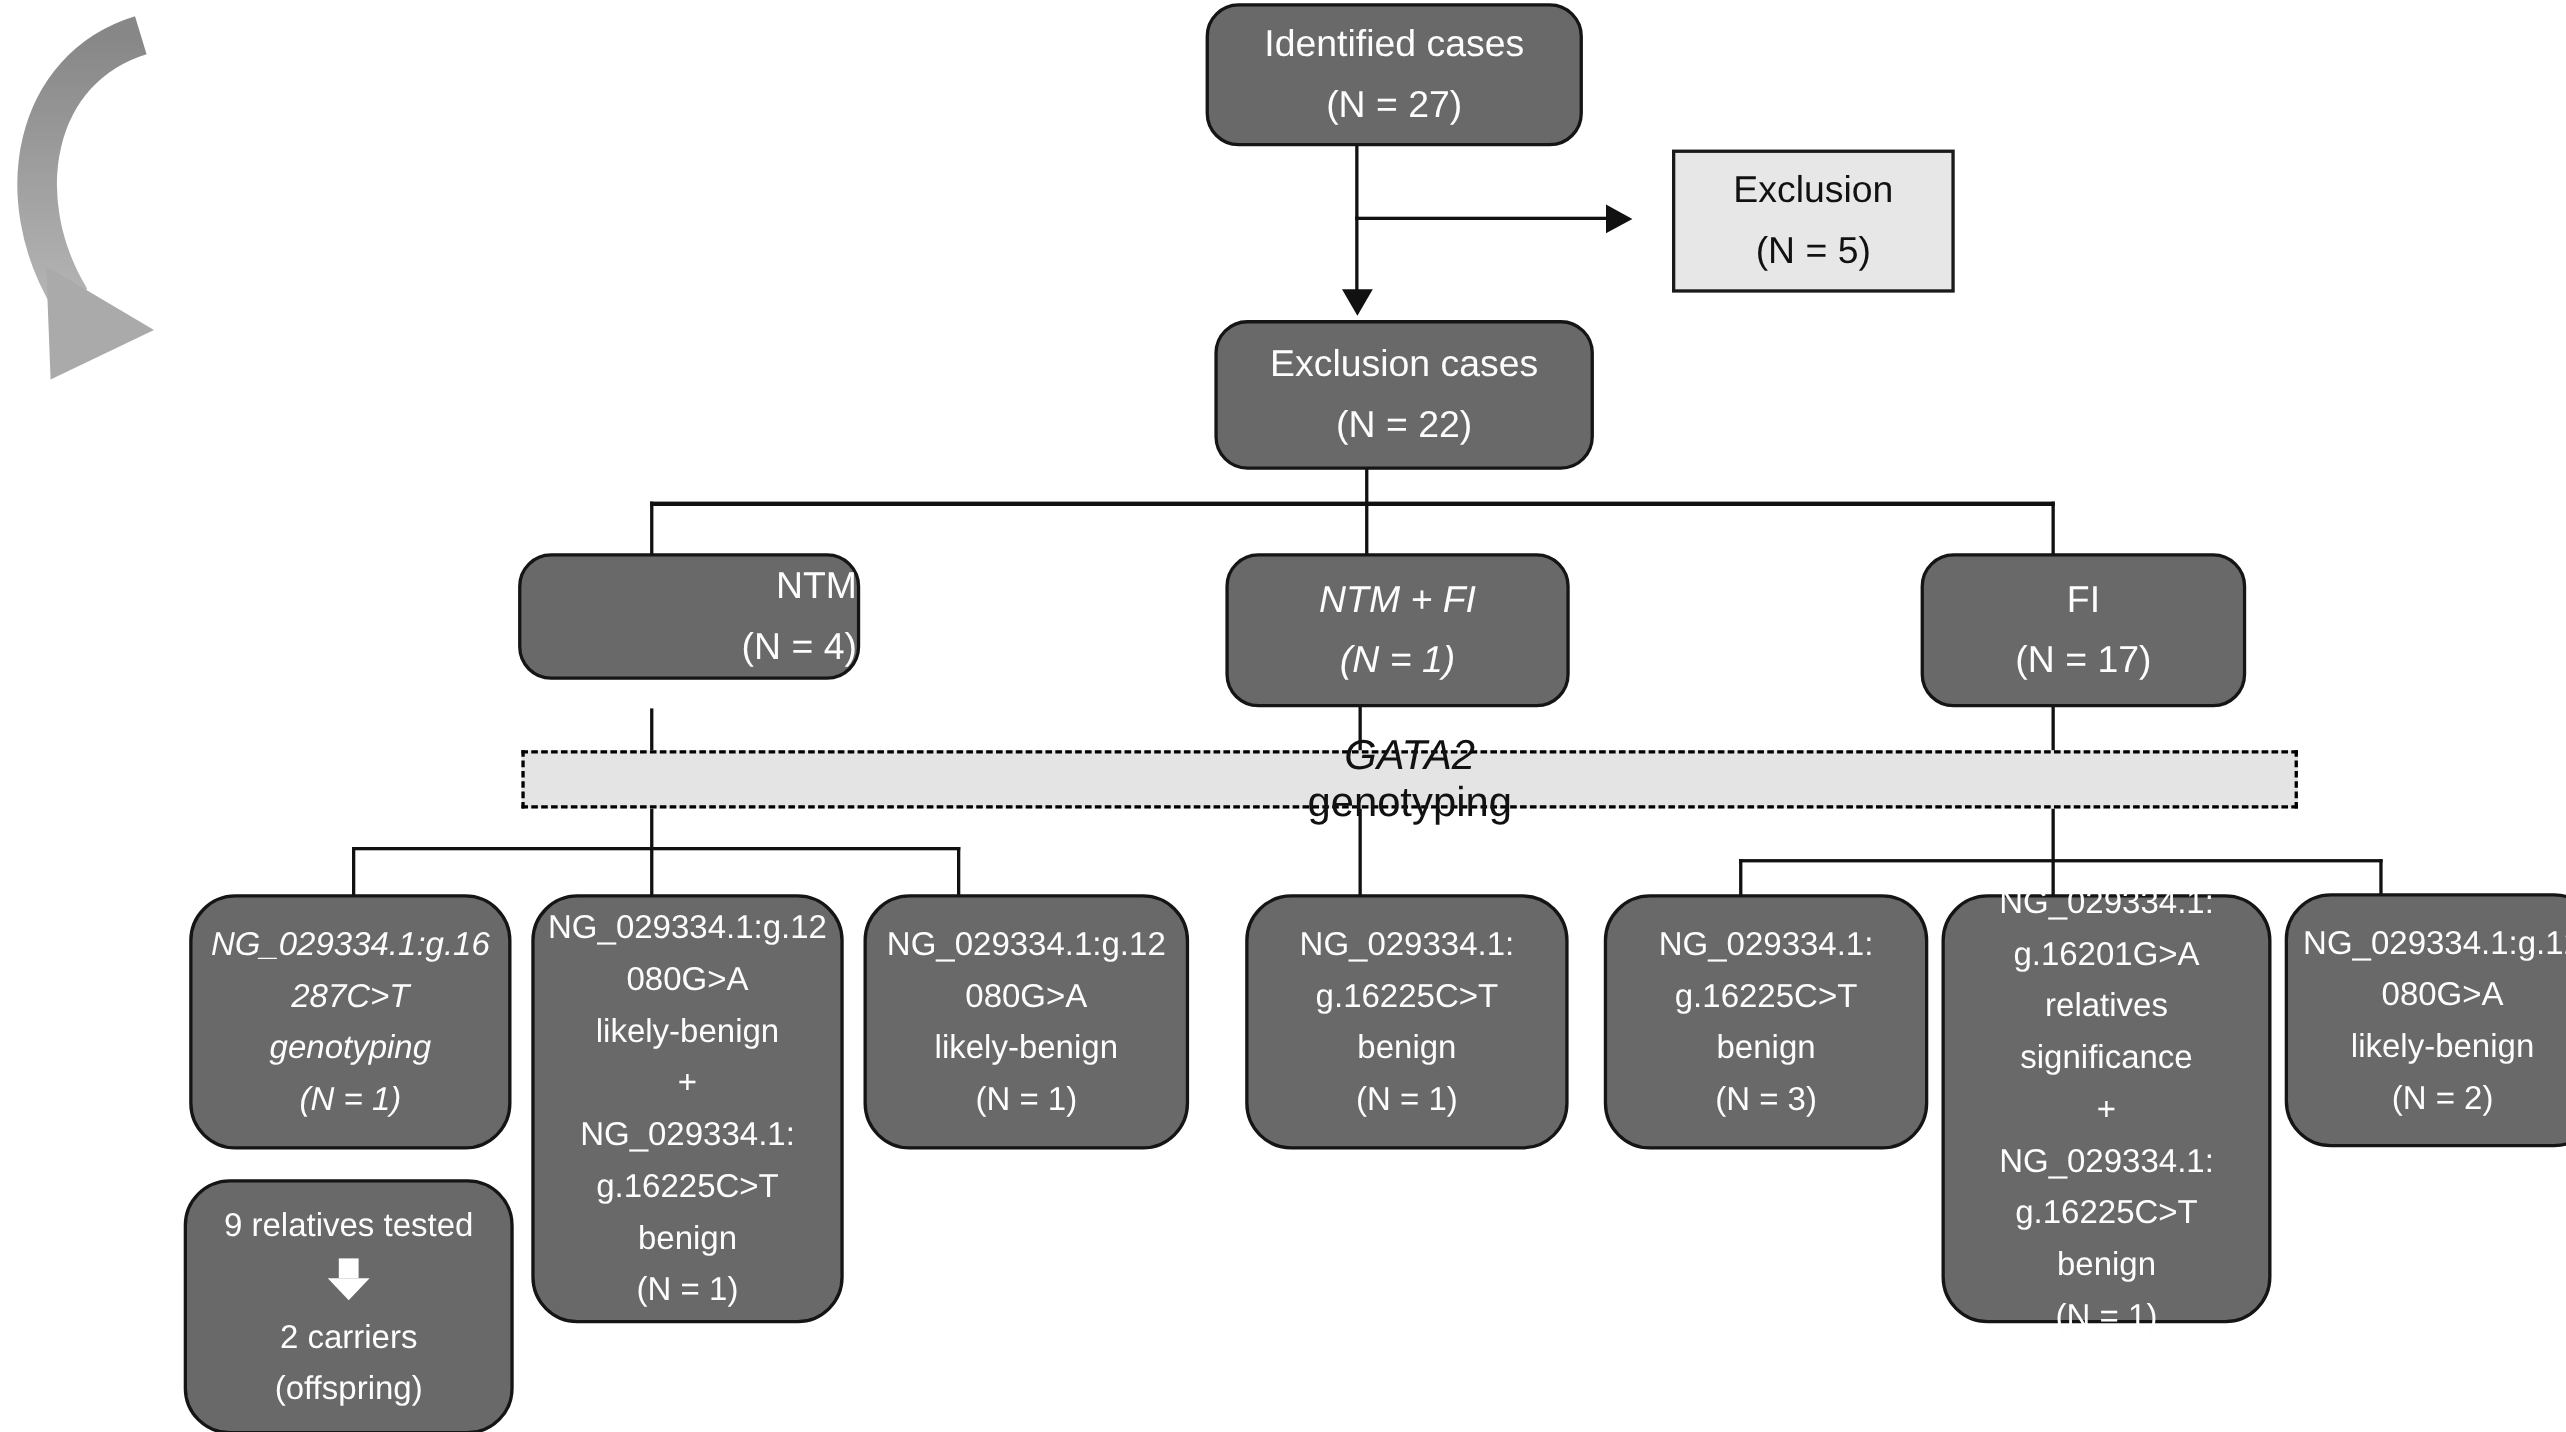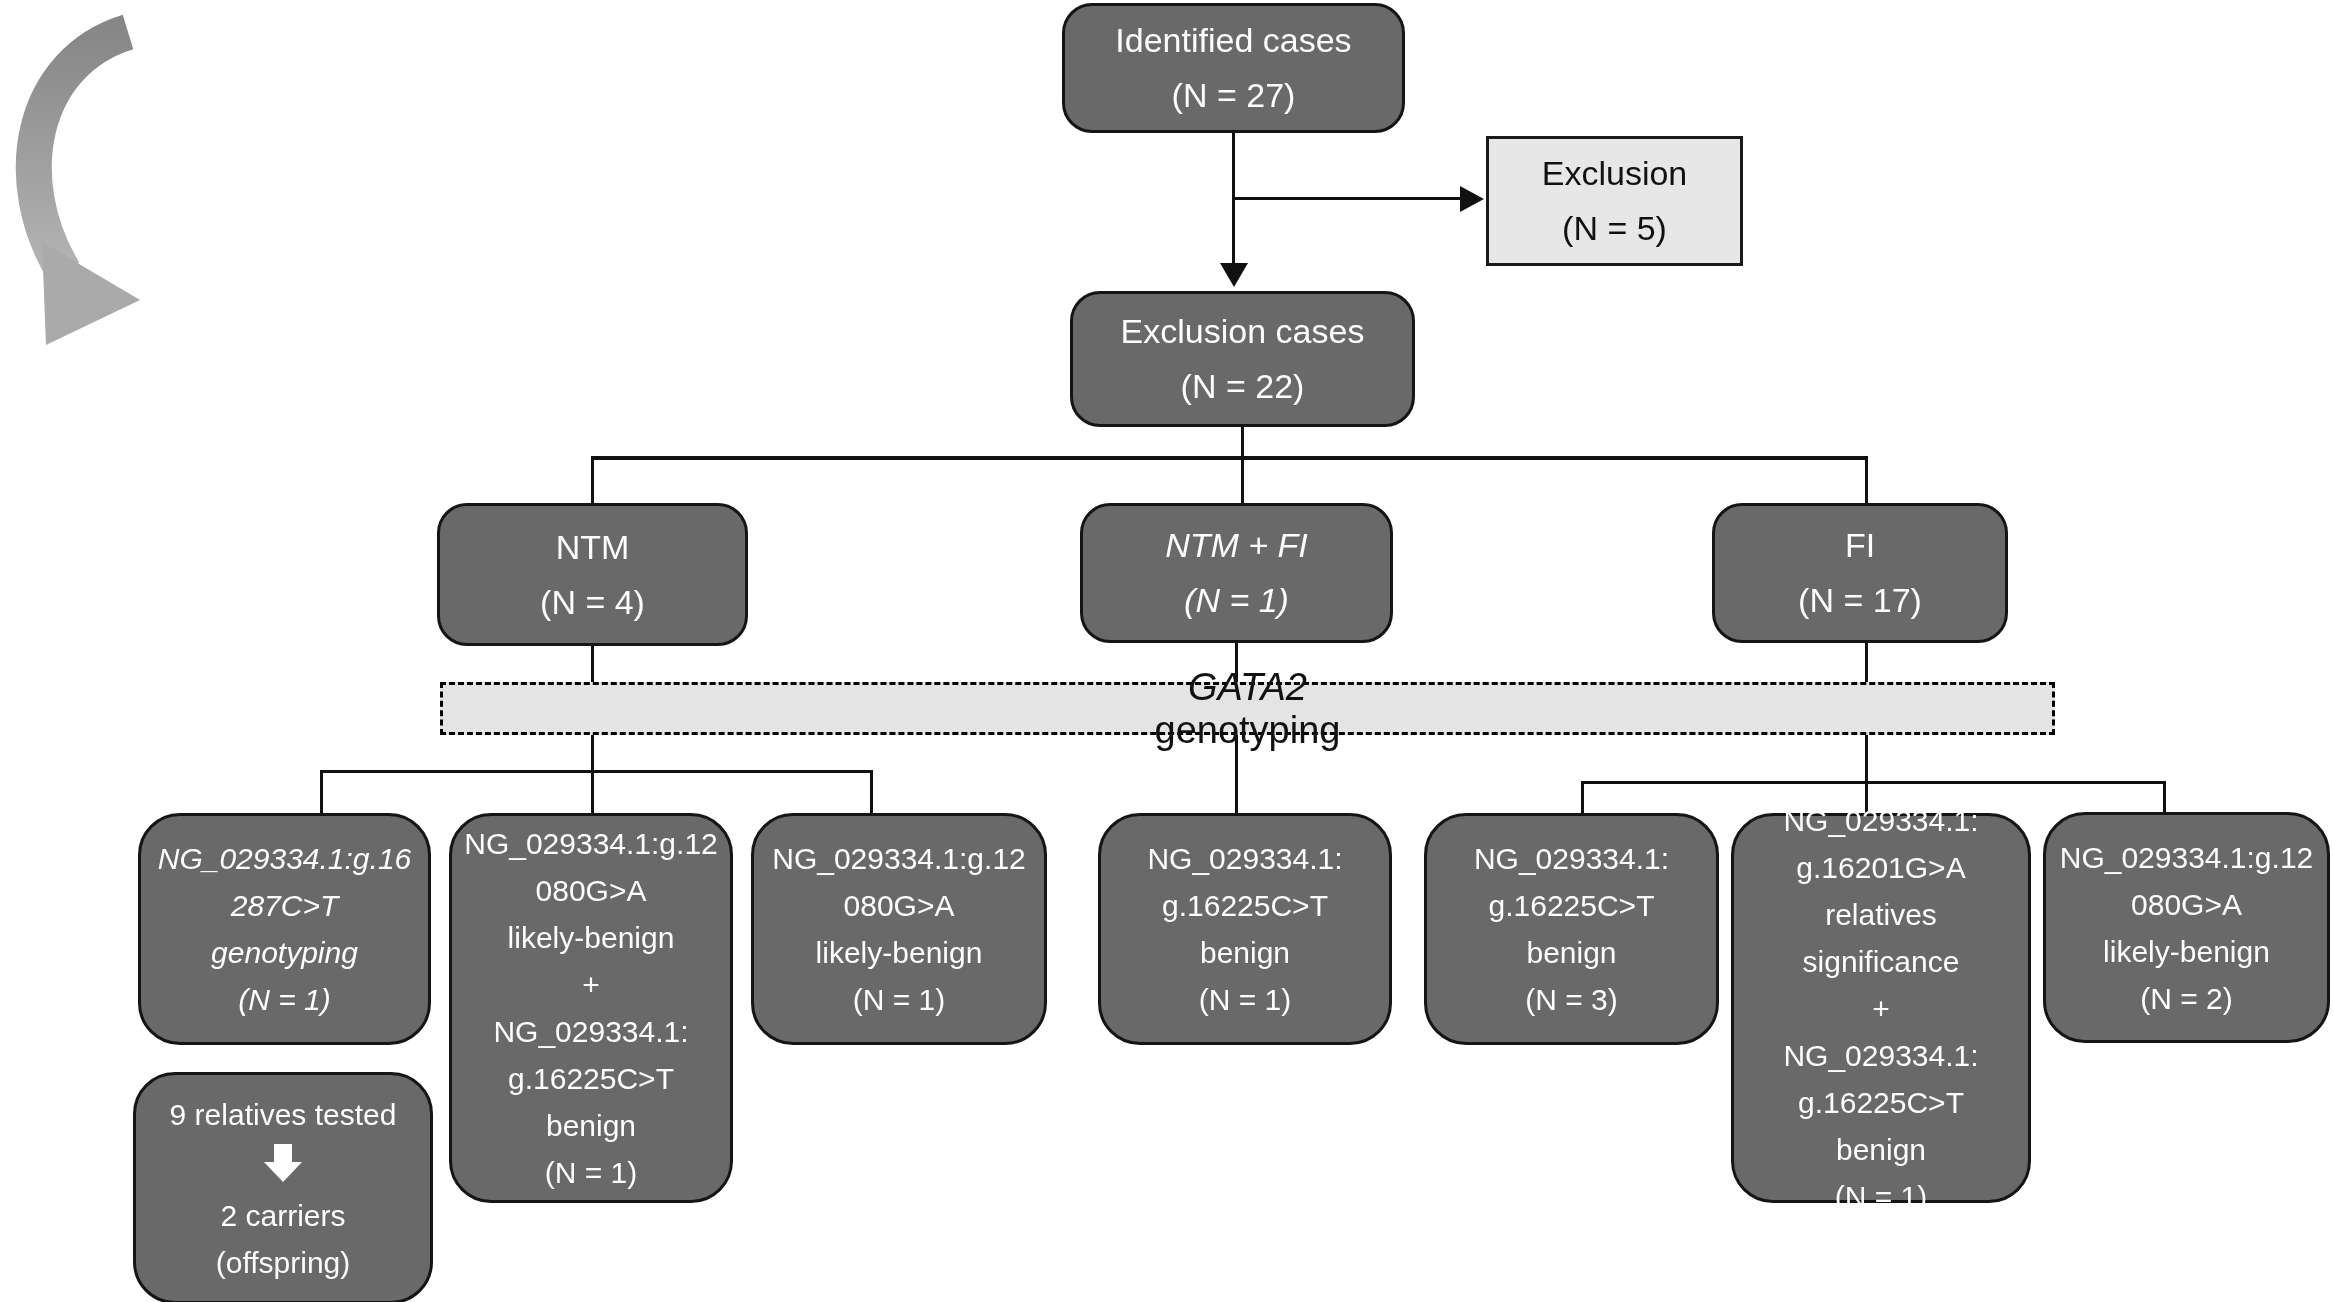--- a/index.html
+++ b/index.html
@@ -2,21 +2,21 @@
 <html><head>
 <meta charset="utf-8">
 <style>
   html,body{margin:0;padding:0;background:#fff;}
   #canvas{
     position:relative;width:2333px;height:1302px;background:#ffffff;
     overflow:hidden;font-family:"Liberation Sans", sans-serif;
   }
   .node{
     position:absolute;box-sizing:border-box;display:flex;flex-direction:column;
-    justify-content:center;align-items:center;text-align:center;
+    justify-content:center;align-items:center;text-align:center;margin-left:34px;
   }
   .dark{
     background:#696969;border:3px solid #151515;color:#fdfdfd;
     border-radius:30px;
   }
   .dark .ln{line-height:55px;font-size:34px;}
   .result{border-radius:42px;}
   .result .ln{line-height:47px;font-size:30px;}
   .lightbox{
     background:#e7e7e7;border:3px solid #1a1a1a;color:#111;text-align:right;
@@ -97,21 +97,21 @@
   <div class="node lightbox" style="left:1486px;top:136px;width:257px;height:130px;">
     <div class="ln">Exclusion</div>
     <div class="ln">(N = 5)</div>
   </div>
 
   <div class="node dark" style="left:1070px;top:291px;width:345px;height:136px;">
     <div class="ln">Exclusion cases</div>
     <div class="ln">(N = 22)</div>
   </div>
 
-  <div class="node dark" style="left:437px;top:503px;width:311px;height:143px;">
+  <div class="node dark" style="left:437px;top:503px;width:311px;height:115px;align-items:flex-end;">
     <div class="ln">NTM</div>
     <div class="ln">(N = 4)</div>
   </div>
 
   <div class="node dark" style="left:1080px;top:503px;width:313px;height:140px;font-style:italic;">
     <div class="ln">NTM + FI</div>
     <div class="ln">(N = 1)</div>
   </div>
 
   <div class="node dark" style="left:1712px;top:503px;width:296px;height:140px;">

